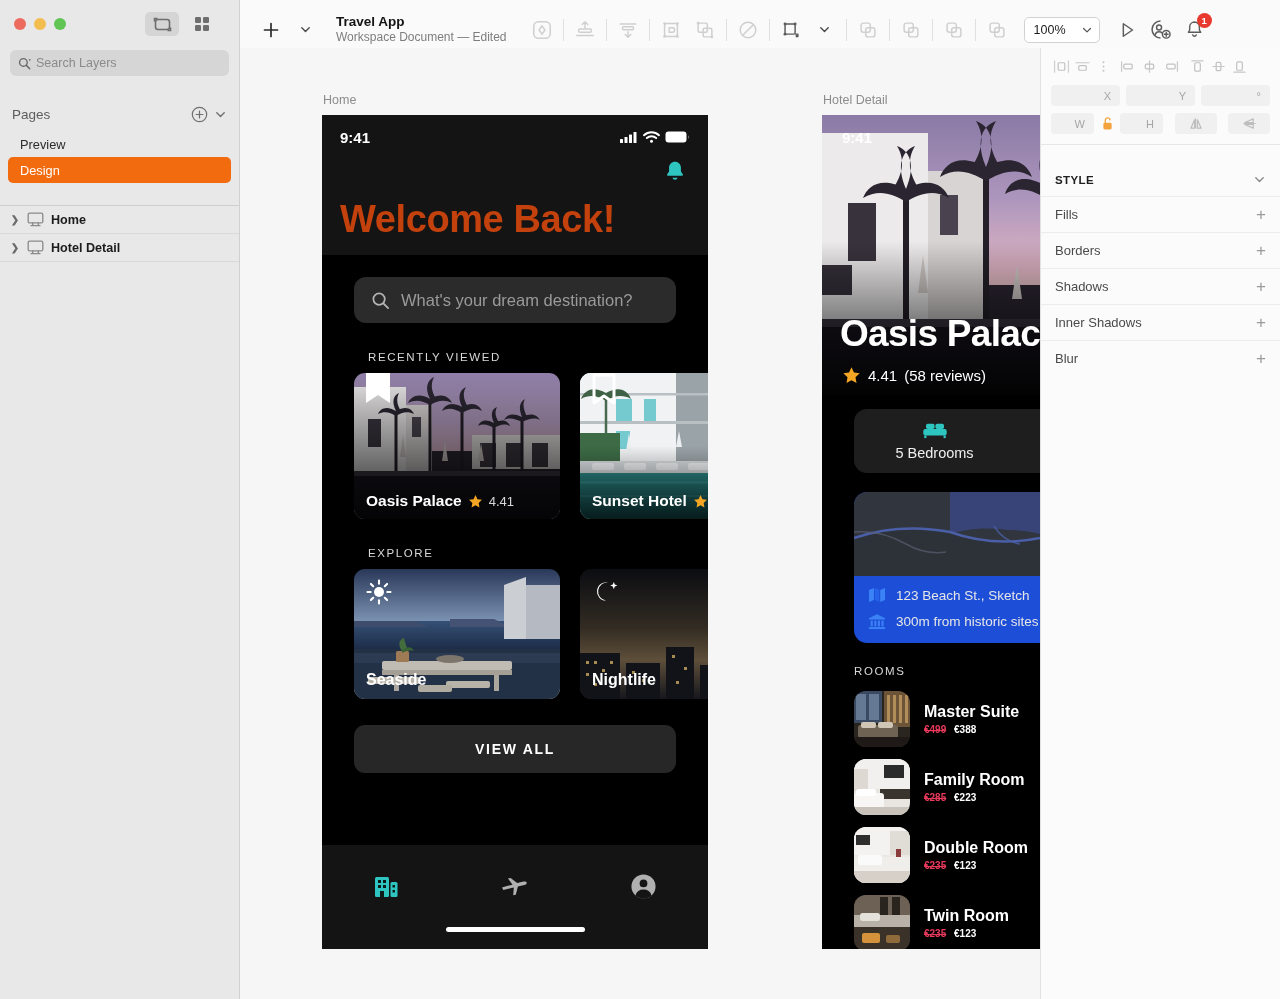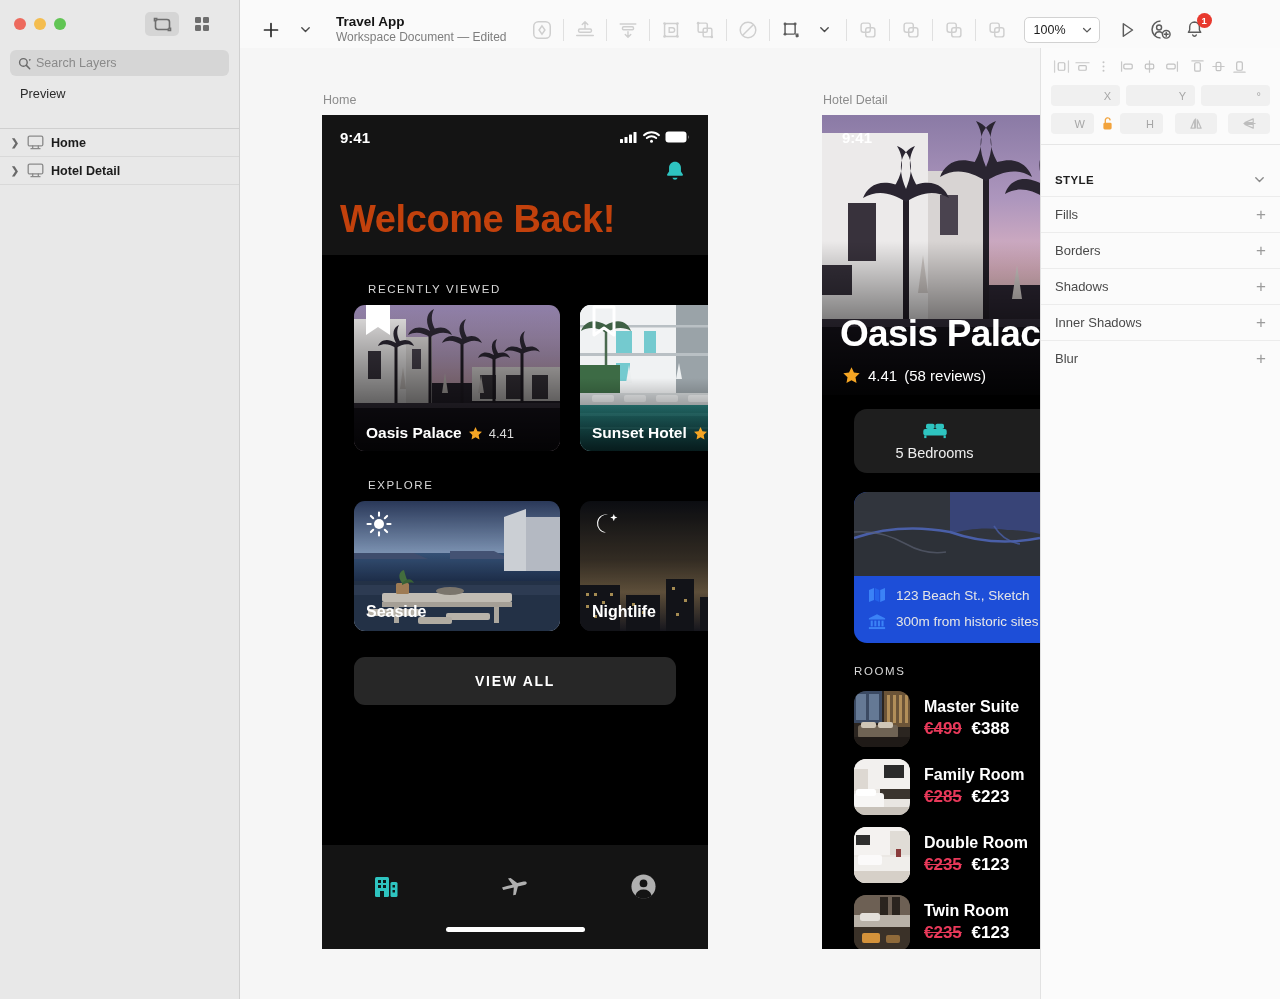--- a/index.html
+++ b/index.html
@@ -20,21 +20,21 @@
   .titlebar { height: 48px; display: flex; align-items: center; padding: 0 14px; position: relative; }
   .traffic { display: flex; gap: 8px; align-items: center; }
   .dot { width: 12px; height: 12px; border-radius: 50%; }
   .dot.red { background: #ed6a5e; }
   .dot.yellow { background: #f4bd4f; }
   .dot.green { background: #61c554; }
   .viewmodes { position: absolute; left: 145px; top: 12px; display: flex; gap: 6px; align-items: center; }
   .vm-btn { width: 34px; height: 24px; border-radius: 5px; display: flex; align-items: center; justify-content: center; }
   .vm-btn.active { background: #d5d5d5; }
   .searchbar {
-    margin: 2px 10px 4px 10px; height: 26px; background: #d6d6d6; border-radius: 6px;
+    margin: 2px 10px 16px 10px; height: 26px; background: #d6d6d6; border-radius: 6px;
     display: flex; align-items: center; padding: 0 8px; gap: 5px;
   }
   .searchbar .ph { font-size: 12.5px; color: #8a8a8a; }
   .pages-head {
     display: flex; align-items: center; padding: 14px 12px 8px 12px; gap: 6px;
   }
   .pages-head .label { font-size: 13.5px; color: #5c5c5c; font-weight: 400; flex: 1; }
   .page-item { height: 26px; display: flex; align-items: center; padding: 0 12px; margin: 0 8px; border-radius: 5px; font-size: 12.8px; color: #2b2b2b; }
   .page-item.selected { background: #f26b0f; color: #fff; }
   .pages-spacer { height: 22px; }
@@ -128,21 +128,21 @@
   .amen .it { flex: 1; display: flex; flex-direction: column; align-items: center; gap: 6px; }
   .amen .it span { color: #efefef; font-size: 14.5px; white-space: nowrap; }
   .mapcard { margin: 19px 32px 0 32px; background: #1d4ed8; border-radius: 13px; overflow: hidden; }
   .maparea { height: 84px; position: relative; overflow: hidden; }
   .maprows { padding: 6px 0 8px 0; }
   .maprow { display: flex; align-items: center; gap: 10px; padding: 5px 14px; color: #e6e6e6; font-size: 13.5px; white-space: nowrap; }
   .rooms-title { color: #d8d8d8; font-size: 11.5px; letter-spacing: 1.6px; margin: 22px 0 8px 32px; }
   .room { display: flex; align-items: center; gap: 14px; padding: 6px 32px; }
   .room .thumb { width: 56px; height: 56px; border-radius: 12px; flex: 0 0 56px; overflow: hidden; position: relative; }
   .room .nm { color: #fff; font-size: 16px; font-weight: bold; line-height: 1.3; white-space: nowrap; }
-  .room .pr { font-size: 17px; line-height: 1.35; white-space: nowrap; }
+  .room .pr { font-size: 10px; line-height: 1.35; white-space: nowrap; }
   .room .old { color: #e8395a; text-decoration: line-through; font-weight: bold; }
   .room .new { color: #fff; font-weight: bold; margin-left: 5px; }
 
   
   .inspector {
     position: absolute; right: 0; top: 48px; width: 240px; height: 951px;
     background: #fbfbfb; border-left: 1px solid #e2e2e2; z-index: 10;
   }
   .align-row { display: flex; align-items: center; padding: 8px 8px 6px 10px; gap: 0; }
   .al { width: 21px; height: 21px; display: flex; align-items: center; justify-content: center; }
@@ -199,23 +199,40 @@
 
     <div class="searchbar">
       <svg width="13" height="13" viewBox="0 0 14 14">
           <circle cx="5.8" cy="5.8" r="4.1" fill="none" stroke="#6a6a6a" stroke-width="1.5"></circle>
           <path d="M9 9l3.6 3.6" stroke="#6a6a6a" stroke-width="1.6" stroke-linecap="round"></path>
           <path d="M11.5 2.5l2.4 0-1.2 2z" fill="#6a6a6a"></path>
         </svg>
       <span class="ph">Search Layers</span>
     </div>
 
+    <div class="pages-head">
+      <span class="label">Pages</span>
+      <span>
+        <svg width="17" height="17" viewBox="0 0 18 18">
+            <circle cx="9" cy="9" r="7.6" fill="none" stroke="#707070" stroke-width="1.3"></circle>
+            <path d="M9 5.4v7.2M5.4 9h7.2" stroke="#707070" stroke-width="1.3" stroke-linecap="round"></path>
+          </svg>
+      </span>
+      <span>
+        <svg width="13" height="13" viewBox="0 0 14 14">
+            <path d="M3 5.2L7 9.2l4-4" fill="none" stroke="#707070" stroke-width="1.5" stroke-linecap="round" stroke-linejoin="round"></path>
+          </svg>
+      </span>
+    </div>
 
     <div class="page-item">
       <span>Preview</span>
+    </div>
+    <div class="page-item selected">
+      <span>Design</span>
     </div>
     <div class="pages-spacer"></div>
 
     <div class="layers-list">
       <div class="layer-row">
         <span class="disc">❯</span>
         <span>
           <svg width="17" height="15" viewBox="0 0 18 16">
               <rect x="1.2" y="1.2" width="15.6" height="10.4" rx="1.6" fill="none" stroke="#8a8a8a" stroke-width="1.4"></rect>
               <path d="M6 11.6v2.8M12 11.6v2.8M4.2 14.6h9.6" stroke="#8a8a8a" stroke-width="1.4" stroke-linecap="round"></path>
@@ -405,20 +422,27 @@
           <div class="bell-area">
             <svg width="26" height="26" viewBox="0 0 24 24">
                 <path d="M12 2.6c-3.1 0-5.5 2.5-5.5 5.6v3.3L4.8 14c-.4.7.1 1.5.9 1.5h12.6c.8 0 1.3-.8.9-1.5l-1.7-2.5V8.2c0-3.1-2.4-5.6-5.5-5.6z" fill="#2ec4c0"></path>
                 <path d="M9.6 17.4a2.5 2.5 0 004.8 0z" fill="#2ec4c0"></path>
               </svg>
           </div>
           <div class="welcome">Welcome Back!</div>
         </div>
 
         <div class="phone-body">
+          <div class="search-pill">
+            <svg width="19" height="19" viewBox="0 0 20 20">
+                <circle cx="8.5" cy="8.5" r="6" fill="none" stroke="#b4b4b4" stroke-width="1.8"></circle>
+                <path d="M13 13l5 5" stroke="#b4b4b4" stroke-width="1.9" stroke-linecap="round"></path>
+              </svg>
+            <span class="sp-ph">What's your dream destination?</span>
+          </div>
 
           <div class="sec-title">RECENTLY VIEWED</div>
           <div class="card-row">
 
             <div class="hcard">
               <svg width="206" height="146" viewBox="0 0 206 146" style="position:absolute;top:0;left:0;">
                 <defs>
                   <linearGradient id="sky1" x1="0" y1="0" x2="0" y2="1">
                     <stop offset="0" stop-color="#8f7fa8"></stop>
                       <stop offset="0.35" stop-color="#b39bbd"></stop>

